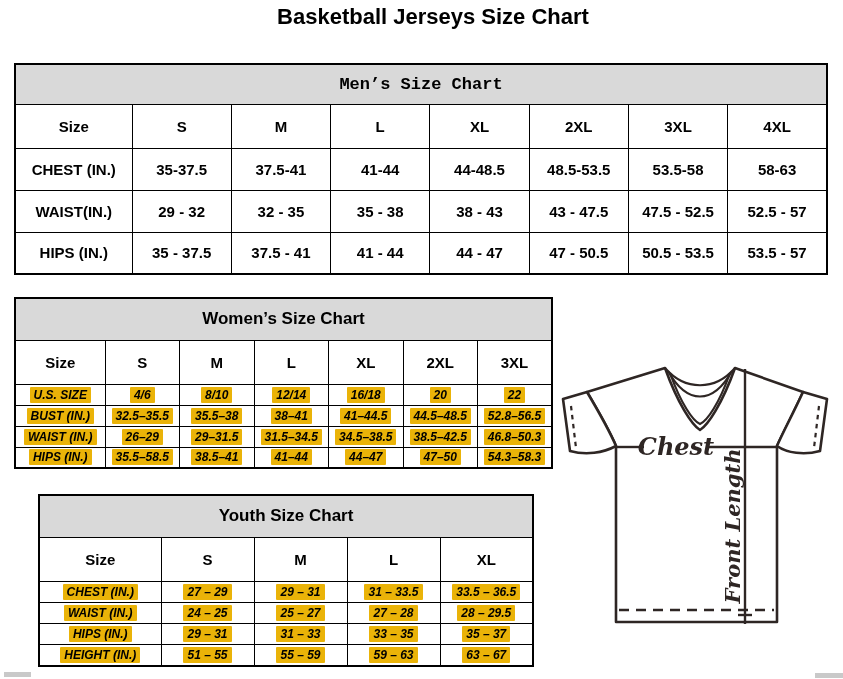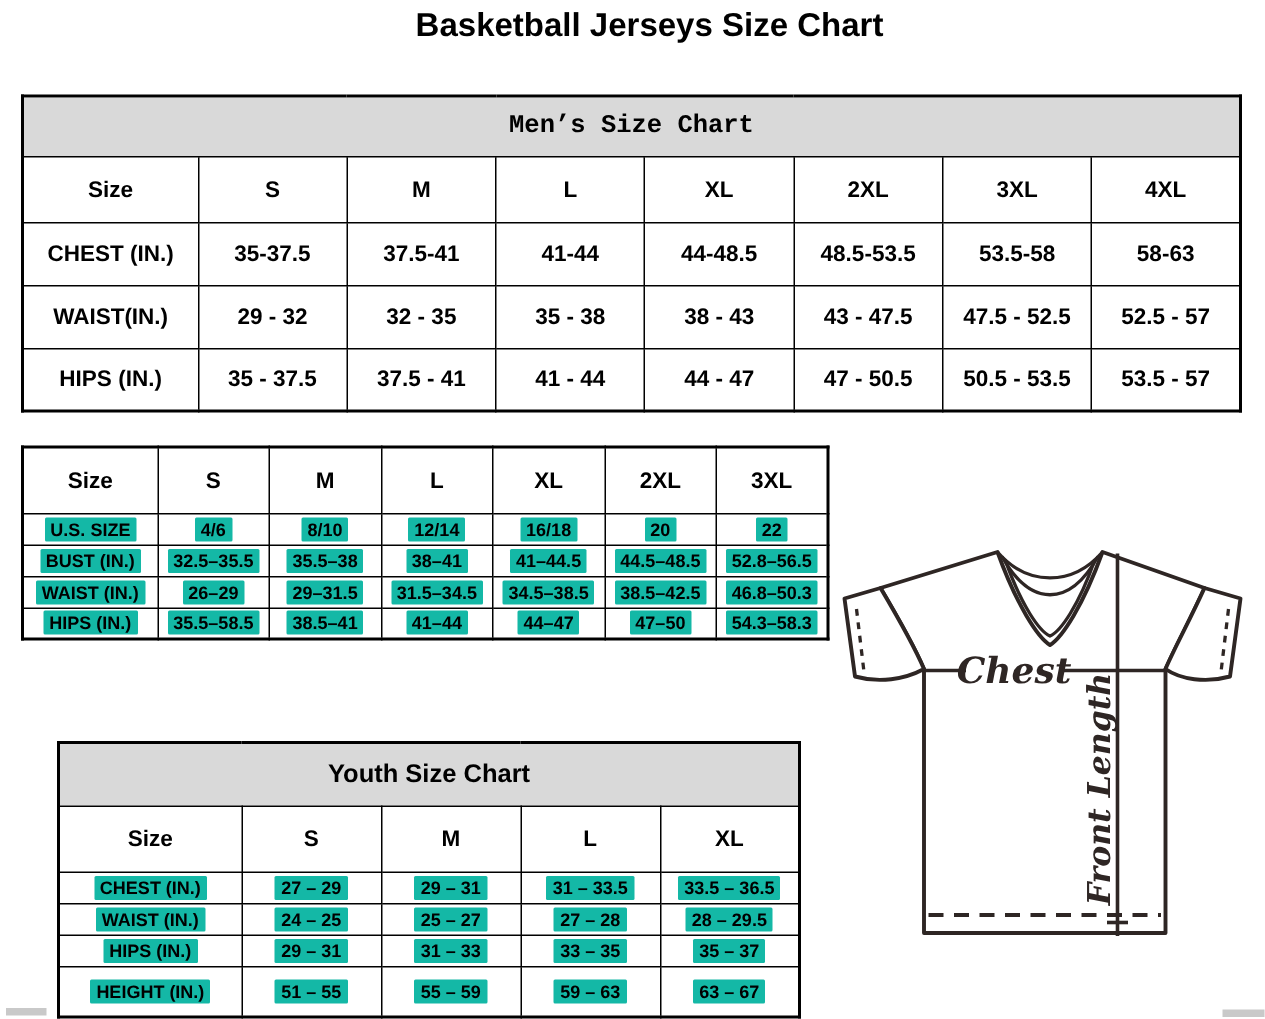--- a/index.html
+++ b/index.html
@@ -23,21 +23,21 @@
   td.band{background:#d9d9d9;font-size:17px;}
   td.sizehead{font-size:15px;}
   
   #men-table{left:14px;top:63px;width:814px;}
   #men-table td.datacell, #men-table td.rowlabel{font-size:15px;}
   
   #women-table{left:14px;top:297px;width:539px;}
   #youth-table{left:14px;top:494px;width:496px;margin-left:24px;}
   #women-table td.datacell, #women-table td.rowlabel,
   #youth-table td.datacell, #youth-table td.rowlabel{font-size:12px;}
-  span.hl{background:#14b8a6;padding:1px 4px;border-radius:1px;}
+  span.hl{background:#eab308;padding:1px 4px;border-radius:1px;font-style:italic;}
   
   .jersey-wrap{position:absolute;left:550px;top:358px;width:290px;height:270px;}
   .corner-mark{position:absolute;height:5px;background:#c9c9c9;}
   #corner-mark-left{left:4px;top:672px;width:27px;}
   #corner-mark-right{left:815px;top:673px;width:28px;}
   svg text.measure{
     font-family:"DejaVu Serif","Liberation Serif",serif;
     font-style:italic;font-weight:bold;fill:#2e2624;
   }
 </style>
@@ -107,20 +107,23 @@
     <colgroup>
       <col style="width: 90px;">
       <col>
       <col>
       <col>
       <col>
       <col>
       <col>
     </colgroup>
     <tbody>
+      <tr style="height: 42px;">
+        <td class="band" colspan="7">Women’s Size Chart</td>
+      </tr>
       <tr style="height: 44px;">
         <td class="sizehead">Size</td>
         <td class="sizehead">S</td>
         <td class="sizehead">M</td>
         <td class="sizehead">L</td>
         <td class="sizehead">XL</td>
         <td class="sizehead">2XL</td>
         <td class="sizehead">3XL</td>
       </tr>
       <tr style="height: 21px;">
@@ -194,21 +197,21 @@
         <td class="datacell"><span class="hl">27 – 28</span></td>
         <td class="datacell"><span class="hl">28 – 29.5</span></td>
       </tr>
       <tr style="height: 21px;">
         <td class="rowlabel"><span class="hl">HIPS (IN.)</span></td>
         <td class="datacell"><span class="hl">29 – 31</span></td>
         <td class="datacell"><span class="hl">31 – 33</span></td>
         <td class="datacell"><span class="hl">33 – 35</span></td>
         <td class="datacell"><span class="hl">35 – 37</span></td>
       </tr>
-      <tr style="height: 34px;">
+      <tr style="height: 22px;">
         <td class="rowlabel"><span class="hl">HEIGHT (IN.)</span></td>
         <td class="datacell"><span class="hl">51 – 55</span></td>
         <td class="datacell"><span class="hl">55 – 59</span></td>
         <td class="datacell"><span class="hl">59 – 63</span></td>
         <td class="datacell"><span class="hl">63 – 67</span></td>
       </tr>
     </tbody>
   </table>
 
 <div class="jersey-wrap">

